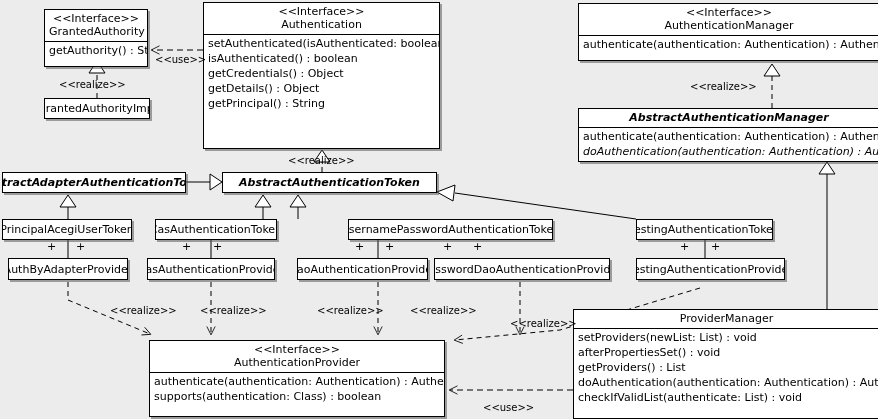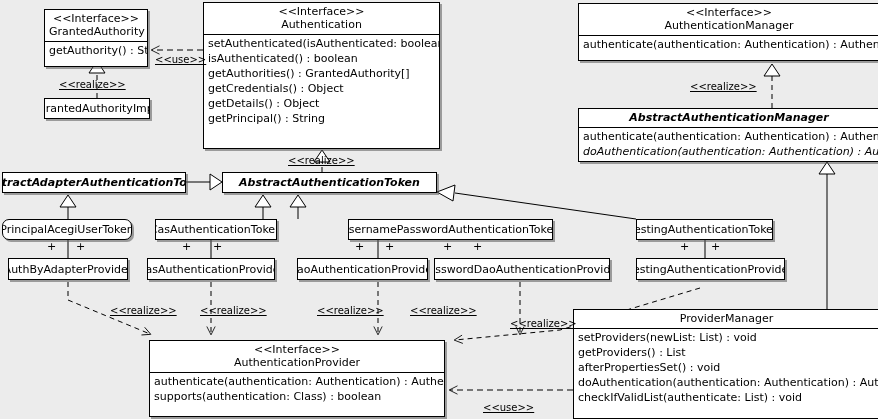--- a/index.html
+++ b/index.html
@@ -41,21 +41,20 @@
   
   .uml.simple{display:flex;align-items:center;justify-content:center;}
   .uml.simple .cname{font-size:11px;white-space:nowrap;padding:0 3px;}
 
   .lbl{
     position:absolute;
     font-size:10px;
     color:#000;
     white-space:nowrap;
     background:transparent;
-    text-decoration:underline;
   }
   .plus{
     position:absolute;
     font-size:11px;
     color:#000;
   }
 </style>
 </head>
 <body>
 
@@ -146,21 +145,20 @@
   </div>
 
   <div class="uml" style="left:203px;top:2px;width:237px;height:147px;">
     <div class="hdr">
       <span class="stereo">&lt;&lt;Interface&gt;&gt;</span>
       <span class="cname">Authentication</span>
     </div>
     <div class="sep ops">
       <div class="op">setAuthenticated(isAuthenticated: boolean) : void</div>
       <div class="op">isAuthenticated() : boolean</div>
-      <div class="op">getAuthorities() : GrantedAuthority[]</div>
       <div class="op">getCredentials() : Object</div>
       <div class="op">getDetails() : Object</div>
       <div class="op">getPrincipal() : String</div>
     </div>
   </div>
 
   <div class="uml" style="left:578px;top:3px;width:302px;height:58px;">
     <div class="hdr">
       <span class="stereo">&lt;&lt;Interface&gt;&gt;</span>
       <span class="cname">AuthenticationManager</span>
@@ -181,21 +179,21 @@
   </div>
 
   <div class="uml simple" style="left:2px;top:172px;width:184px;height:21px;">
     <span class="cname abs">AbstractAdapterAuthenticationToken</span>
   </div>
 
   <div class="uml simple" style="left:222px;top:172px;width:215px;height:21px;">
     <span class="cname abs">AbstractAuthenticationToken</span>
   </div>
 
-  <div class="uml simple" style="left:2px;top:219px;width:130px;height:21px;border-radius:7px;">
+  <div class="uml simple" style="left:2px;top:219px;width:130px;height:21px;">
     <span class="cname">PrincipalAcegiUserToken</span>
   </div>
 
   <div class="uml simple" style="left:155px;top:219px;width:122px;height:21px;">
     <span class="cname">CasAuthenticationToken</span>
   </div>
 
   <div class="uml simple" style="left:348px;top:219px;width:205px;height:21px;">
     <span class="cname">UsernamePasswordAuthenticationToken</span>
   </div>
@@ -234,22 +232,22 @@
       <div class="op">supports(authentication: Class) : boolean</div>
     </div>
   </div>
 
   <div class="uml" style="left:573px;top:309px;width:307px;height:110px;">
     <div class="hdr">
       <span class="cname">ProviderManager</span>
     </div>
     <div class="sep ops">
       <div class="op">setProviders(newList: List) : void</div>
+      <div class="op">afterPropertiesSet() : void</div>
       <div class="op">getProviders() : List</div>
-      <div class="op">afterPropertiesSet() : void</div>
       <div class="op">doAuthentication(authentication: Authentication) : Authentication</div>
       <div class="op">checkIfValidList(authenticate: List) : void</div>
     </div>
   </div>
 
   <div class="lbl" style="left:155px;top:54px;">&lt;&lt;use&gt;&gt;</div>
 
   <div class="lbl" style="left:59px;top:79px;">&lt;&lt;realize&gt;&gt;</div>
 
   <div class="lbl" style="left:288px;top:155px;">&lt;&lt;realize&gt;&gt;</div>

